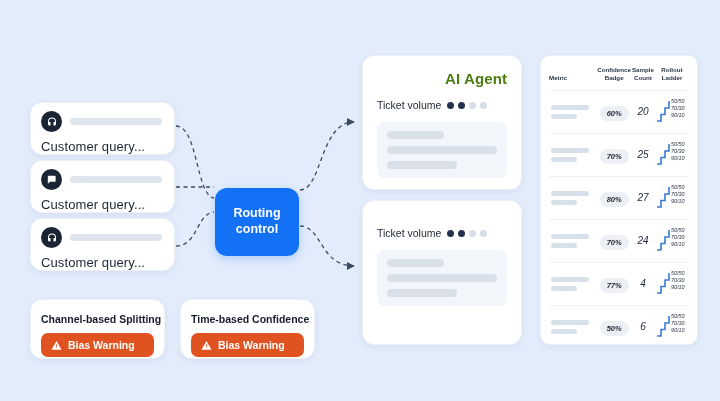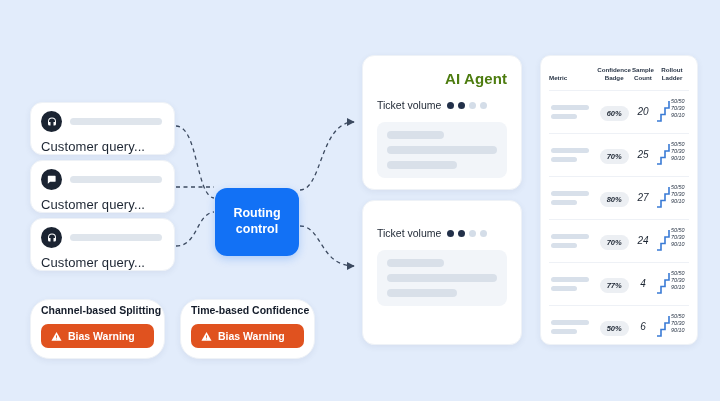--- a/index.html
+++ b/index.html
@@ -83,21 +83,21 @@
     border-radius: 8px;
     padding: 9px 10px;
     display: flex; flex-direction: column; gap: 7px;
   }
   .agentbody .skel { height: 8px; background: #d9e0e9; }
   .b1 { width: 52%; }
   .b2 { width: 100%; }
   .b3 { width: 64%; }
 
   
-  .bias { width: 135px; height: 60px; top: 299px; padding: 4px 10px; border-radius: 19px; }
+  .bias { width: 135px; height: 60px; top: 299px; padding: 13px 10px; }
   #bias1 { left: 30px; }
   #bias2 { left: 180px; }
   .biastitle {
     font-size: 10.5px; font-weight: 700; color: #151d2b;
     white-space: nowrap;
   }
   .biasbadge {
     margin-top: 8px;
     background: #e0521f;
     border-radius: 7px;

